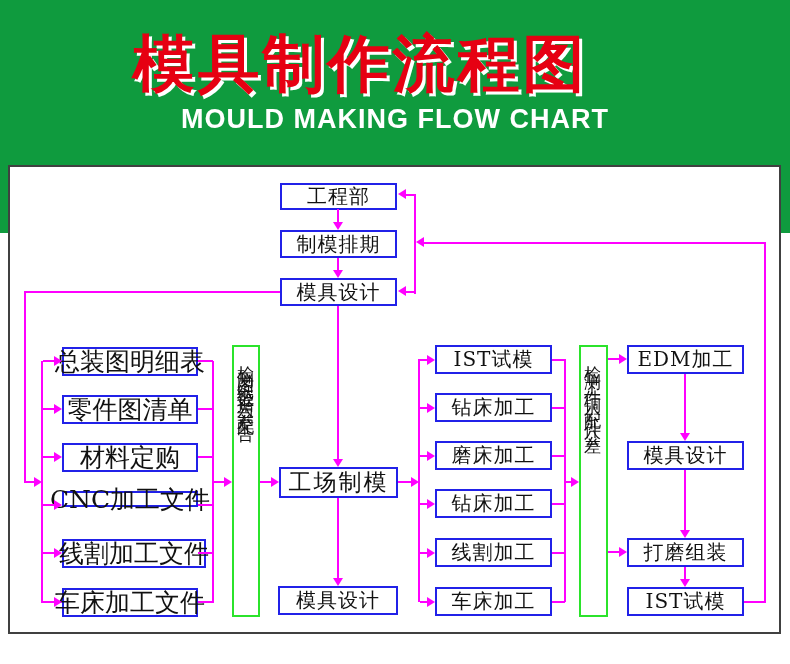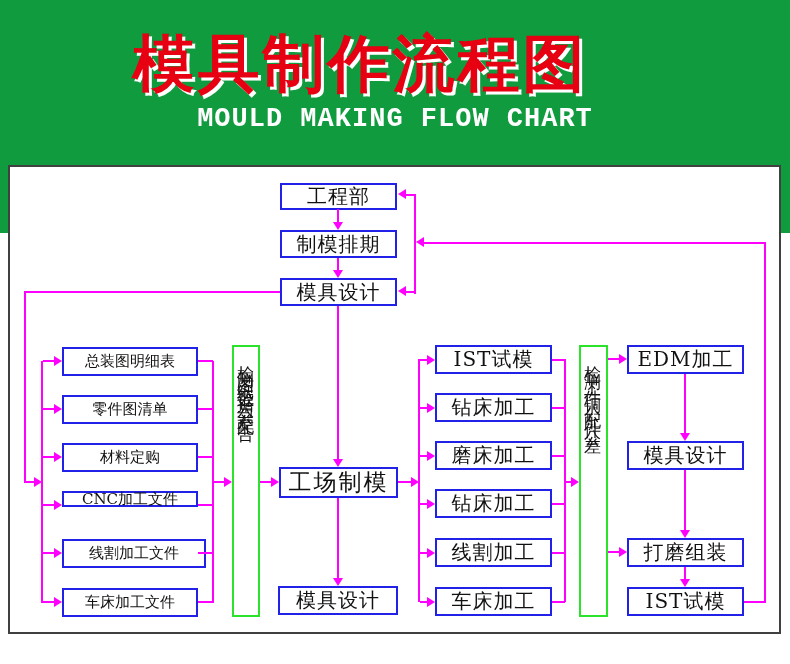--- a/index.html
+++ b/index.html
@@ -5,30 +5,30 @@
   html,body{margin:0;padding:0;background:#ffffff;}
   #stage{position:relative;width:790px;height:664px;background:#ffffff;overflow:hidden;
          font-family:"DejaVu Serif","Liberation Serif",serif;}
   
   #banner{position:absolute;left:0;top:0;width:790px;height:233px;background:#0f9b3e;}
   #title{position:absolute;left:0;top:22px;width:720px;text-align:center;
          font-family:"DejaVu Sans","Liberation Sans",sans-serif;
          font-size:62px;font-weight:800;letter-spacing:3px;color:#e60012;
          text-shadow:3px 3px 0 #ffffff;}
   #subtitle{position:absolute;left:0;top:104px;width:790px;text-align:center;
-         font-family:Liberation Mono, monospace;
+         font-family:Liberation Sans, sans-serif;
          font-size:27px;font-weight:700;letter-spacing:1px;color:#ffffff;}
   
   #panel{position:absolute;left:8px;top:165px;width:773px;height:469px;
          background:#ffffff;border:2px solid #404040;box-sizing:border-box;}
   
   .node{position:absolute;box-sizing:border-box;background:#ffffff;border:2px solid #2121e8;
         color:#111111;display:flex;align-items:center;justify-content:center;
         font-size:20px;letter-spacing:1px;white-space:nowrap;}
-  .small{font-size:15px;letter-spacing:0;}
+  .small{font-size:25px;letter-spacing:0;}
   .big{font-size:23px;letter-spacing:2px;}
   
   .vbox{position:absolute;box-sizing:border-box;background:#ffffff;border:2px solid #2be32b;
         color:#111111;writing-mode:vertical-lr;text-orientation:upright;
         font-size:17px;line-height:24px;letter-spacing:6px;padding-top:5px;}
   .vbox.sp{letter-spacing:8px;}
   
   .hl,.vl{position:absolute;background:#ff00ff;}
   .hl{height:2px;} .vl{width:2px;}
   .ar,.al,.ad{position:absolute;width:0;height:0;}

